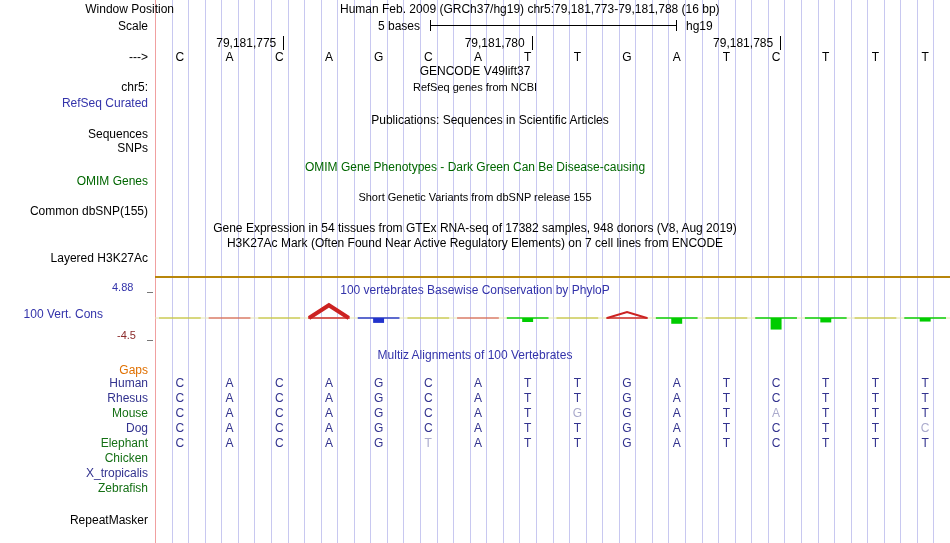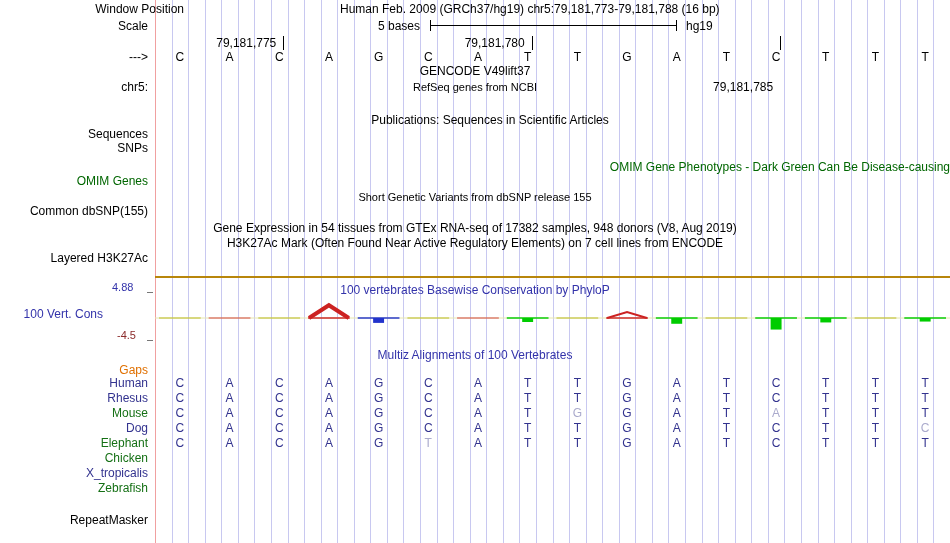--- a/index.html
+++ b/index.html
@@ -12,21 +12,21 @@
   #gridlayer{position:absolute;left:0;top:0;width:950px;height:543px;z-index:0;pointer-events:none;}
   .gline{position:absolute;top:0;width:1px;height:543px;background:#c8c8f0;}
   .redline{position:absolute;top:0;width:1px;height:543px;background:#f0a0a0;}
 
   
   .lbl{position:absolute;font-size:12px;color:#000;white-space:nowrap;}
   .lbl.r{text-align:right;}
   .ctr{position:absolute;font-size:12px;color:#000;white-space:nowrap;
        text-align:center;left:0;width:950px;}
   .blue{color:#3333aa;}
-  .green{color:#006600;text-align:right;}
+  .green{color:#006600;}
   .orange{color:#e07000;}
   .maroon{color:#8b2a2a;}
 
   
   .base{position:absolute;font-size:12px;color:#000;text-align:center;width:30px;}
   .coordtxt{position:absolute;font-size:12px;color:#000;white-space:nowrap;}
   .coordtick{position:absolute;width:1px;background:#000;}
 
   
   #scalebar{position:absolute;height:1px;background:#000;}
@@ -91,21 +91,21 @@
       <div class="gline" style="left: 834px;"></div>
       <div class="gline" style="left: 851px;"></div>
       <div class="gline" style="left: 867px;"></div>
       <div class="gline" style="left: 884px;"></div>
       <div class="gline" style="left: 900px;"></div>
       <div class="gline" style="left: 917px;"></div>
       <div class="gline" style="left: 933px;"></div>
       <div class="redline" style="left: 155px;"></div>
     </div>
 
-  <div class="lbl r" style="left:16px;top:2px;width:148px;padding-left:20px;">Window Position</div>
+  <div class="lbl r" style="left:6px;top:2px;width:148px;padding-left:20px;">Window Position</div>
   <div class="coordtxt" style="left:340px;top:2px;">Human Feb. 2009 (GRCh37/hg19)   chr5:79,181,773-79,181,788 (16 bp)</div>
 
   <div class="lbl r" style="left:0;top:19px;width:148px;text-align:right;">Scale</div>
   <div class="coordtxt" style="left:378px;top:19px;">5 bases</div>
   <div id="scalebar" style="left:430px;top:25px;width:246px;"></div>
   <div class="scap" style="left:430px;top:20px;"></div>
   <div class="scap" style="left:676px;top:20px;"></div>
   <div class="coordtxt" style="left:686px;top:19px;">hg19</div>
 
   <div class="lbl r" style="left:0;top:36px;width:148px;margin-top:44px;">chr5:</div>
@@ -125,26 +125,27 @@
       <div class="base" style="left: 661.719px; top: 50px;">A</div>
       <div class="base" style="left: 711.406px; top: 50px;">T</div>
       <div class="base" style="left: 761.094px; top: 50px;">C</div>
       <div class="base" style="left: 810.781px; top: 50px;">T</div>
       <div class="base" style="left: 860.469px; top: 50px;">T</div>
       <div class="base" style="left: 910.156px; top: 50px;">T</div>
       <div class="coordtxt" style="left: 216.219px; top: 36px;">79,181,775</div>
       <div class="coordtick" style="left: 283.219px; top: 36px; height: 14px;"></div>
       <div class="coordtxt" style="left: 464.656px; top: 36px;">79,181,780</div>
       <div class="coordtick" style="left: 531.656px; top: 36px; height: 14px;"></div>
-      <div class="coordtxt" style="left: 713.094px; top: 36px; margin-top: 44px;">79,181,785</div>
+      <div class="coordtxt" style="left: 713.094px; top: 36px;">79,181,785</div>
       <div class="coordtick" style="left: 780.094px; top: 36px; height: 14px;"></div>
     </div>
 
   <div class="ctr" style="top:64px;">GENCODE V49lift37</div>
   <div class="ctr" style="top:81px;font-size:11px;">RefSeq genes from NCBI</div>
+  <div class="lbl r blue" style="left:0;top:96px;width:148px;">RefSeq Curated</div>
 
   <div class="ctr" style="top:113px;font-size:12px;margin-left:15px;">Publications: Sequences in Scientific Articles</div>
   <div class="lbl r" style="left:0;top:127px;width:148px;">Sequences</div>
   <div class="lbl r" style="left:0;top:141px;width:148px;">SNPs</div>
 
   <div class="ctr green" style="top:160px;">OMIM Gene Phenotypes - Dark Green Can Be Disease-causing</div>
   <div class="lbl r green" style="left:0;top:174px;width:148px;">OMIM Genes</div>
 
   <div class="ctr" style="top:191px;font-size:11px;">Short Genetic Variants from dbSNP release 155</div>
   <div class="lbl r" style="left:0;top:204px;width:148px;">Common dbSNP(155)</div>

